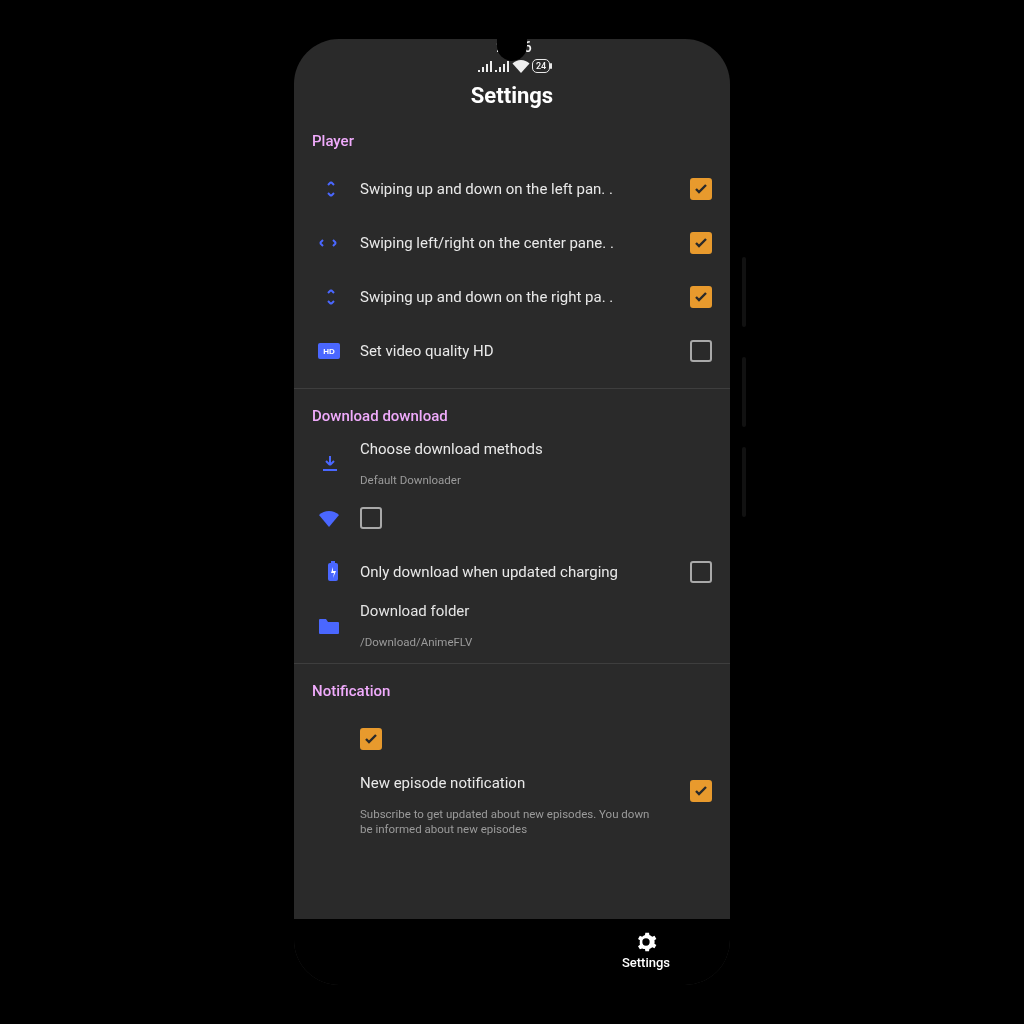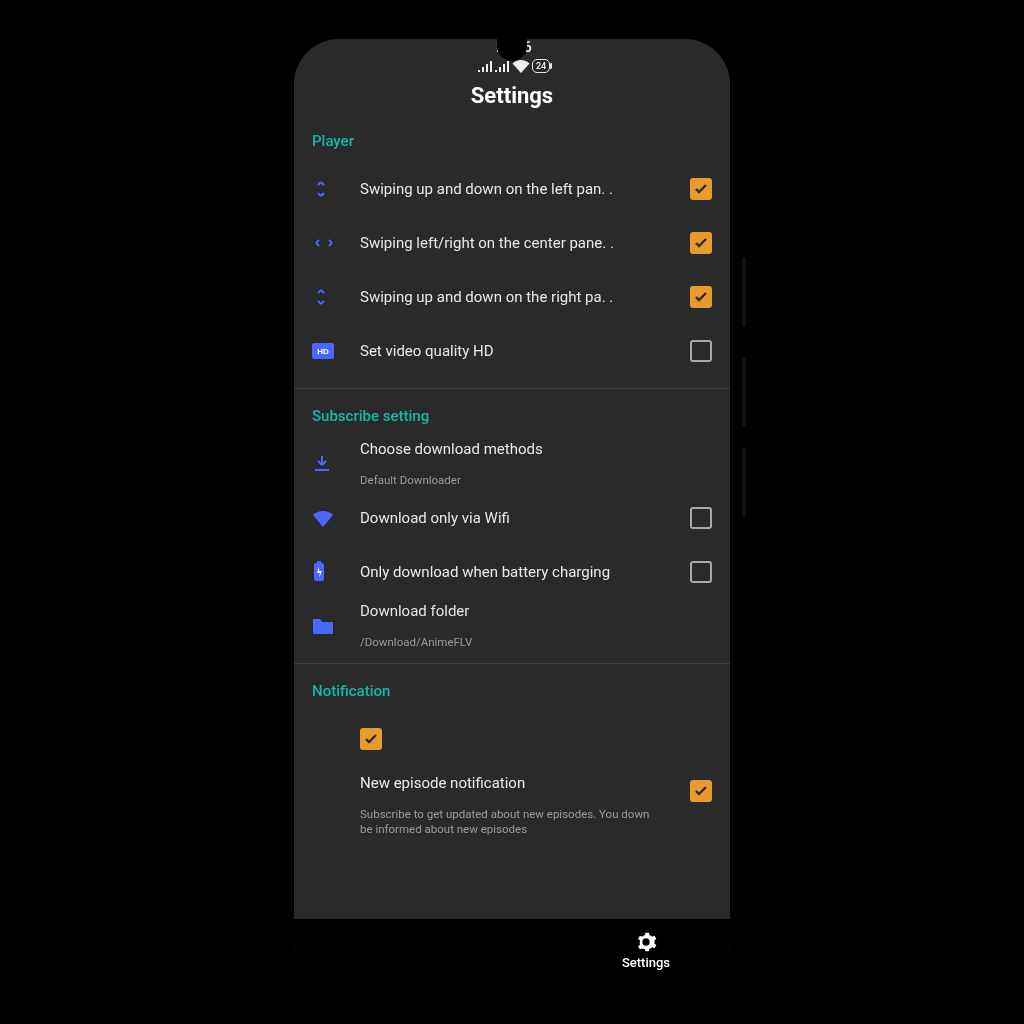--- a/index.html
+++ b/index.html
@@ -81,35 +81,35 @@
     padding: 10px 0 16px;
   }
 
   .content {
     flex: 1;
     overflow: hidden;
     padding: 0 18px;
   }
 
   .section-header {
-    color: #14b8a6;
+    color: #f0abfc;
     font-size: 15px;
     font-weight: 500;
     padding: 8px 0 12px 0;
   }
 
   .row {
     display: flex;
     align-items: center;
     min-height: 54px;
     gap: 20px;
   }
   .row .icon {
     width: 28px; height: 28px;
-    display:flex; align-items:center; justify-content:flex-start;
+    display:flex; align-items:center; justify-content:flex-end;
     flex: 0 0 28px;
   }
   .row .icon.spacer { width:28px; }
   .row .texts {
     flex: 1;
     display:flex; flex-direction:column;
     min-width: 0;
     padding-right: 8px;
   }
   .row .label {
@@ -247,57 +247,54 @@
             </svg>
         </span>
         <div class="texts">
             <span class="label">Set video quality HD</span>
           </div>
         <span class="checkbox"></span>
       </div>
 
       <div class="divider"></div>
 
-      <div class="section-header">Subscribe setting</div>
+      <div class="section-header">Download download</div>
 
       <div class="row">
         <span class="icon">
           <svg width="20" height="20" viewBox="0 0 20 20">
               <path fill="#4a67ff" d="M10 2v9m0 0-4-4m4 4 4-4" stroke="#4a67ff" stroke-width="2"></path>
               <rect x="3" y="15" width="14" height="2" fill="#4a67ff"></rect>
             </svg>
         </span>
         <div class="texts">
           <span class="label">Choose download methods</span>
           <span class="sub">Default Downloader</span>
         </div>
       </div>
 
       <div class="row">
         <span class="icon">
           <svg width="22" height="18" viewBox="0 0 22 18">
               <path fill="#4a67ff" d="M11 18 1 6c2.8-2.6 6.3-4 10-4s7.2 1.4 10 4z"></path>
             </svg>
         </span>
-        <div class="texts">
-            <span class="label">Download only via Wifi</span>
-          </div>
         <span class="checkbox"></span>
       </div>
 
       <div class="row">
         <span class="icon">
           <svg width="14" height="22" viewBox="0 0 14 22">
               <rect x="2" y="2" width="10" height="18" rx="2" fill="#4a67ff"></rect>
               <rect x="5" y="0" width="4" height="2" fill="#4a67ff"></rect>
               <path d="M7 6 5 12h3l-1 5 3-7H7z" fill="#fff"></path>
             </svg>
         </span>
         <div class="texts">
-            <span class="label">Only download when battery charging</span>
+            <span class="label">Only download when updated charging</span>
           </div>
         <span class="checkbox"></span>
       </div>
 
       <div class="row disabled">
         <span class="icon">
           <svg width="22" height="18" viewBox="0 0 22 18">
               <path fill="#4a67ff" d="M2 2h6l2 3h10a1 1 0 0 1 1 1v10a1 1 0 0 1-1 1H2a1 1 0 0 1-1-1V3a1 1 0 0 1 1-1z"></path>
             </svg>
         </span>

